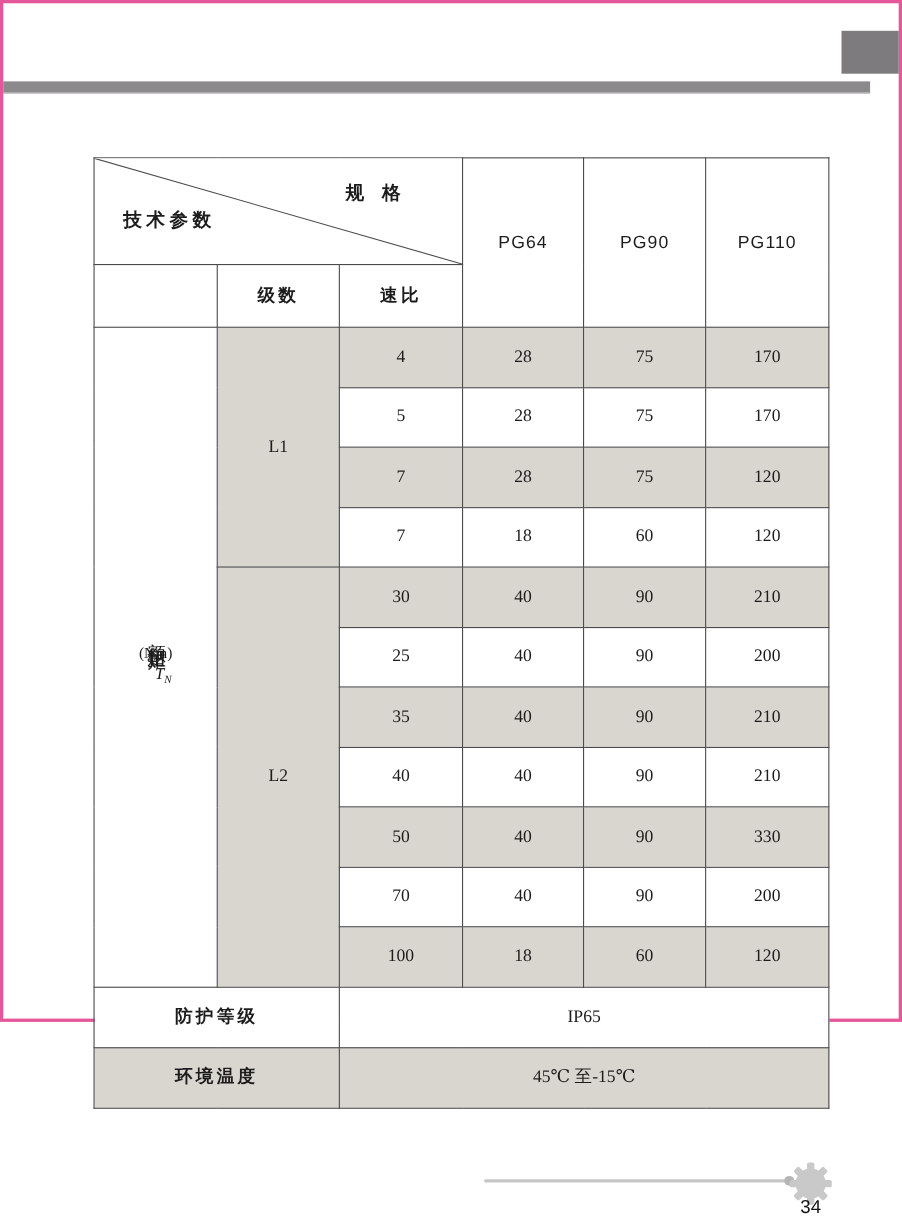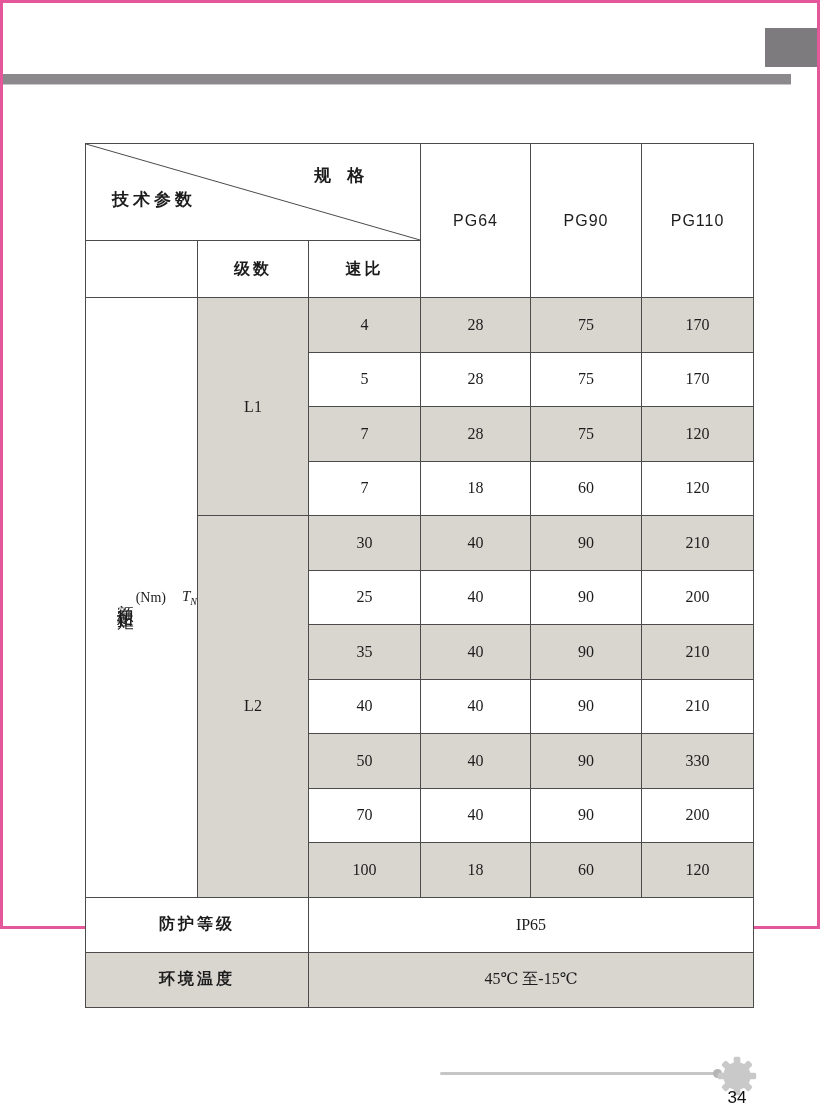--- a/index.html
+++ b/index.html
@@ -42,21 +42,21 @@
   
   td.corner-cell { position:relative; }
   td.corner-cell svg { position:absolute; left:0; top:0; width:100%; height:100%; display:block; }
   .corner-top {
     position:absolute; left:228px; top:20px; font-weight:bold; font-size:17px; letter-spacing:6px; white-space:nowrap;
   }
   .corner-bottom {
     position:absolute; left:26px; top:44px; font-weight:bold; font-size:17px; letter-spacing:4px; white-space:nowrap;
   }
   
-  .torque-wrap { display:flex; flex-direction:row; align-items:center; justify-content:flex-end; gap:2px; }
+  .torque-wrap { display:flex; flex-direction:column; align-items:center; justify-content:flex-end; gap:2px; }
   .torque-vertical {
     writing-mode:vertical-rl; text-orientation:upright;
     font-size:17px; letter-spacing:3px; line-height:1.1;
   }
   .torque-unit { font-size:14px; margin-top:2px; }
   .torque-symbol { font-size:15px; font-style:italic;margin-left:14px; }
   .torque-symbol sub { font-size:10px; font-style:italic; }
   
   .footer-rule {
     position:absolute; left:437px; top:1069px; width:277px; height:3px;

